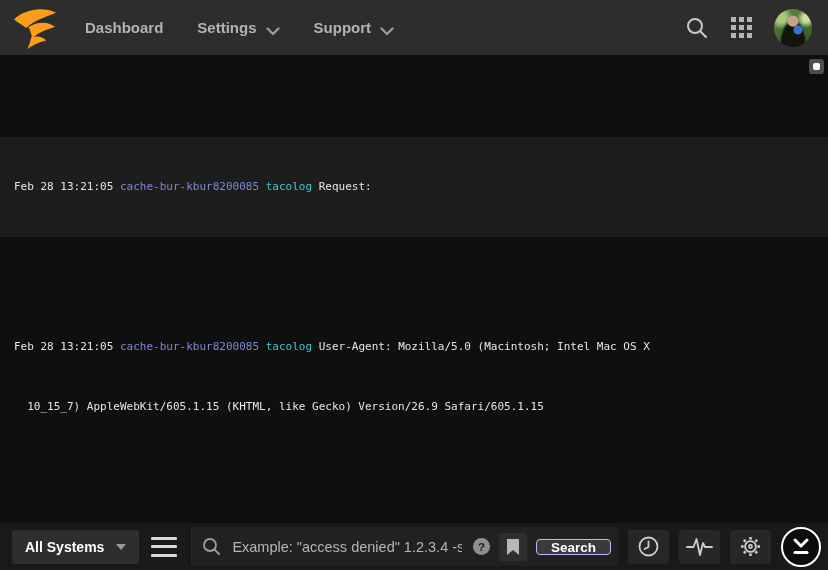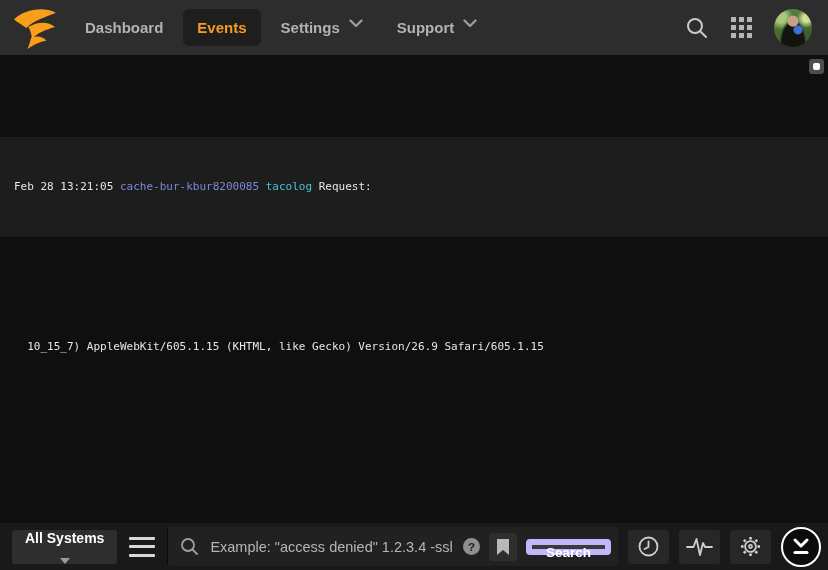--- a/index.html
+++ b/index.html
@@ -16,21 +16,21 @@
   .topnav {
     position: absolute; top: 0; left: 0; right: 0; height: 55px;
     background: #2d2d2d;
     display: flex; align-items: center;
     padding: 0 10px 0 12px;
   }
   .logo { width: 46px; height: 42px; margin-right: 10px; flex: 0 0 auto; }
   .nav-item {
     color: #b2b2b2; font-size: 15px; font-weight: 700;
     padding: 10px 14px; margin: 0 3px;
-    display: flex; align-items: flex-start; gap: 9px;
+    display: flex; align-items: flex-end; gap: 9px;
     border-radius: 6px; cursor: pointer; white-space: nowrap;
   }
   .nav-item.active { background: #1e1e1e; color: #f59b22; }
   .caret-down { width: 14px; height: 9px; }
   .caret-down polyline { fill: none; stroke: #9a9a9a; stroke-width: 2.4; stroke-linecap: round; stroke-linejoin: round; }
 
   .topnav-right { margin-left: auto; display: flex; align-items: center; gap: 22px; padding-right: 6px; }
   .icon-plain { display: flex; align-items: center; justify-content: center; cursor: pointer; }
   .avatar {
     width: 38px; height: 38px; border-radius: 50%; cursor: pointer;
@@ -70,21 +70,21 @@
   .bottombar {
     position: absolute; left: 0; right: 0; bottom: 0; height: 47px;
     background: #191919;
     display: flex; align-items: center;
     padding: 0 7px 0 12px; gap: 10px;
   }
   .sys-btn {
     height: 34px; background: #2e2e2e; border-radius: 3px;
     color: #ffffff; font-weight: 700; font-size: 14px;
     display: flex; align-items: center; gap: 12px; padding: 0 13px;
-    cursor: pointer; white-space: nowrap; border: none; flex-direction: column;
+    cursor: pointer; white-space: nowrap; border: none;
   }
   .sys-caret {
     width: 0; height: 0; border-left: 5px solid transparent;
     border-right: 5px solid transparent; border-top: 6px solid #9a9a9a;
   }
   .burger { width: 26px; height: 20px; display: flex; flex-direction: column; justify-content: space-between; cursor: pointer; margin: 0 2px; }
   .burger span { display: block; height: 3px; background: #d8d8d8; border-radius: 1px; }
 
   .searchbox {
     flex: 1; height: 39px; background: #212121; border-radius: 2px;
@@ -101,21 +101,21 @@
     width: 17px; height: 17px; border-radius: 50%; background: #8f8f8f;
     color: #1c1c1c; font-size: 11.5px; font-weight: 700;
     display: flex; align-items: center; justify-content: center;
     cursor: pointer; flex: 0 0 auto;
   }
   .bookmark-btn {
     width: 28px; height: 28px; background: #2e2e2e; border-radius: 3px;
     display: flex; align-items: center; justify-content: center; cursor: pointer; border: none; flex: 0 0 auto;
   }
   .search-btn {
-    height: 16px; background: #3a3a3a; border: 6px solid #c4b5fd; border-radius: 4px;
+    height: 16px; background: #3a3a3a; border: 1px solid #c4b5fd; border-radius: 4px;
     color: #ffffff; font-weight: 700; font-size: 13.5px; padding: 0 14px;
     cursor: pointer; flex: 0 0 auto; font-family: "Liberation Sans", sans-serif;
   }
   .sq-btn {
     width: 41px; height: 34px; background: #272727; border-radius: 3px; border: none;
     display: flex; align-items: center; justify-content: center; cursor: pointer; flex: 0 0 auto;
   }
   .jump-btn {
     width: 40px; height: 40px; border-radius: 50%; background: #0c0c0c;
     border: 2.5px solid #ffffff;
@@ -128,23 +128,20 @@
 
 <header class="topnav">
   <svg class="logo" viewBox="0 0 48 44">
     <path d="M2 13 C13 3 31 -1 46 6 C34 11 23 14 15 22 C11 19 6 16 2 13 Z" fill="#f99d1b"></path>
     <path d="M17 21 C27 15 38 15 45 21 C35 24 27 27 21 33 C20 28 19 24 17 21 Z" fill="#f99d1b"></path>
     <path d="M20 32 C26 30 32 31 36 35 C28 37 21 40 16 44 C18 40 19 36 20 32 Z" fill="#f99d1b"></path>
   </svg>
 
   <div class="nav-item">
     <span>Dashboard</span>
-  </div>
-  <div class="nav-item active">
-    <span>Events</span>
   </div>
   <div class="nav-item">
     <span>Settings</span>
     <svg class="caret-down" viewBox="0 0 14 9">
         <polyline points="1.5,1.5 7,7 12.5,1.5"></polyline>
       </svg>
   </div>
   <div class="nav-item">
     <span>Support</span>
     <svg class="caret-down" viewBox="0 0 14 9">
@@ -178,20 +175,21 @@
   </div>
 </header>
 
 <main class="logview">
   <div id="log-stream">
   <div class="event">
     <div class="line"><span class="t">Feb 28 13:21:05 </span><a class="h">cache-bur-kbur8200085</a><a class="p"> tacolog </a><span class="m">Request:</span></div>
   </div>
 
   <div class="event">
+    <div class="line"><span class="t">Feb 28 13:21:05 </span><a class="h">cache-bur-kbur8200085</a><a class="p"> tacolog </a><span class="m">User-Agent: Mozilla/5.0 (Macintosh; Intel Mac OS X</span></div>
   <div class="line">  10_15_7) AppleWebKit/605.1.15 (KHTML, like Gecko) Version/26.9 Safari/605.1.15</div></div>
 
   <div class="event">
     
   </div>
 
   
 
   
 

